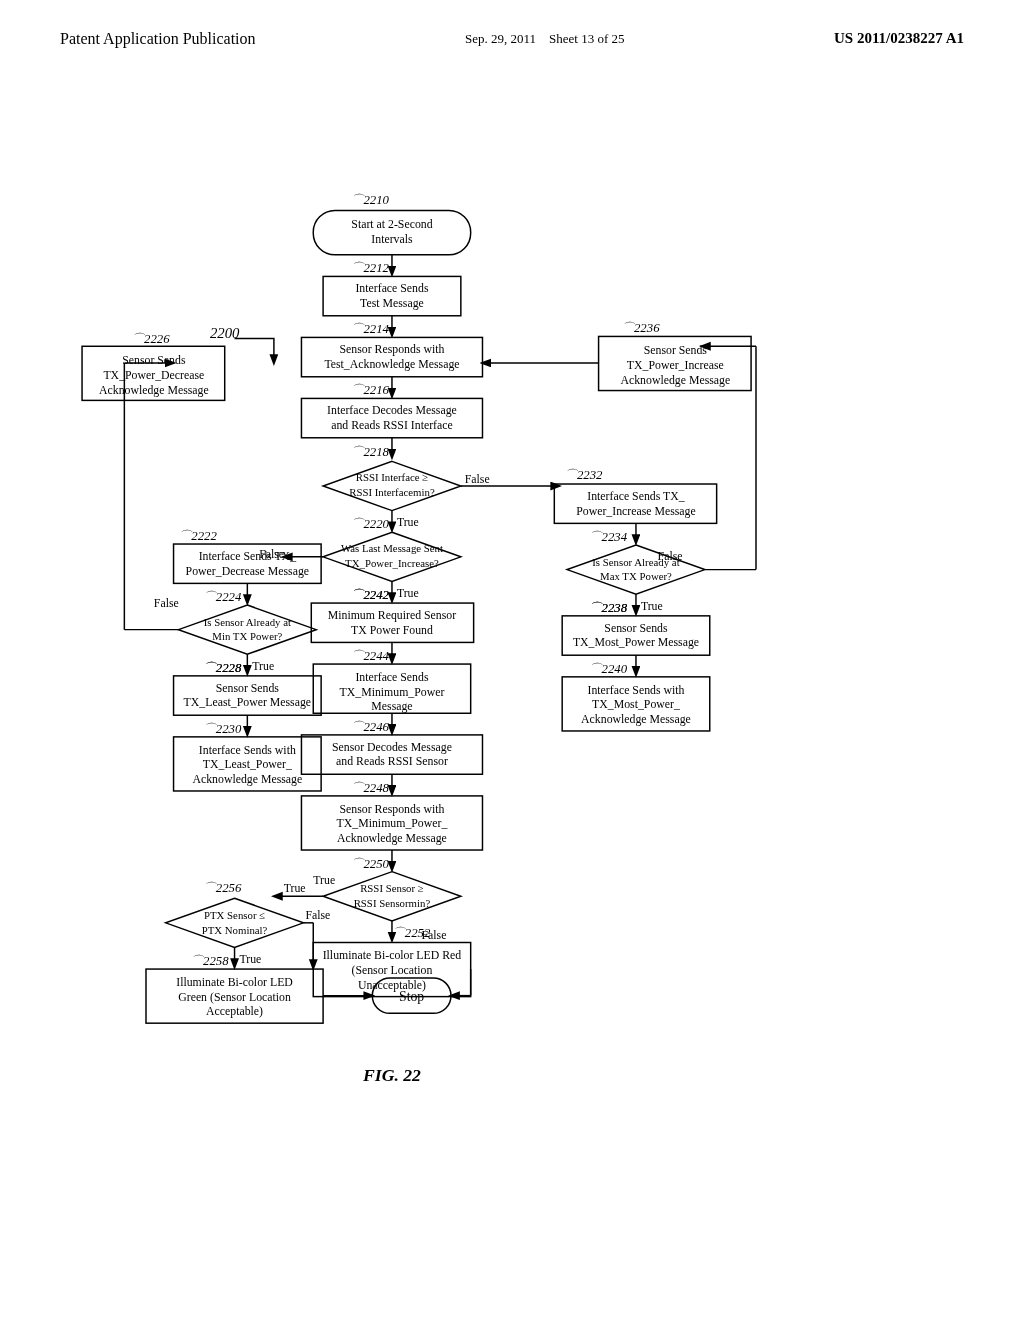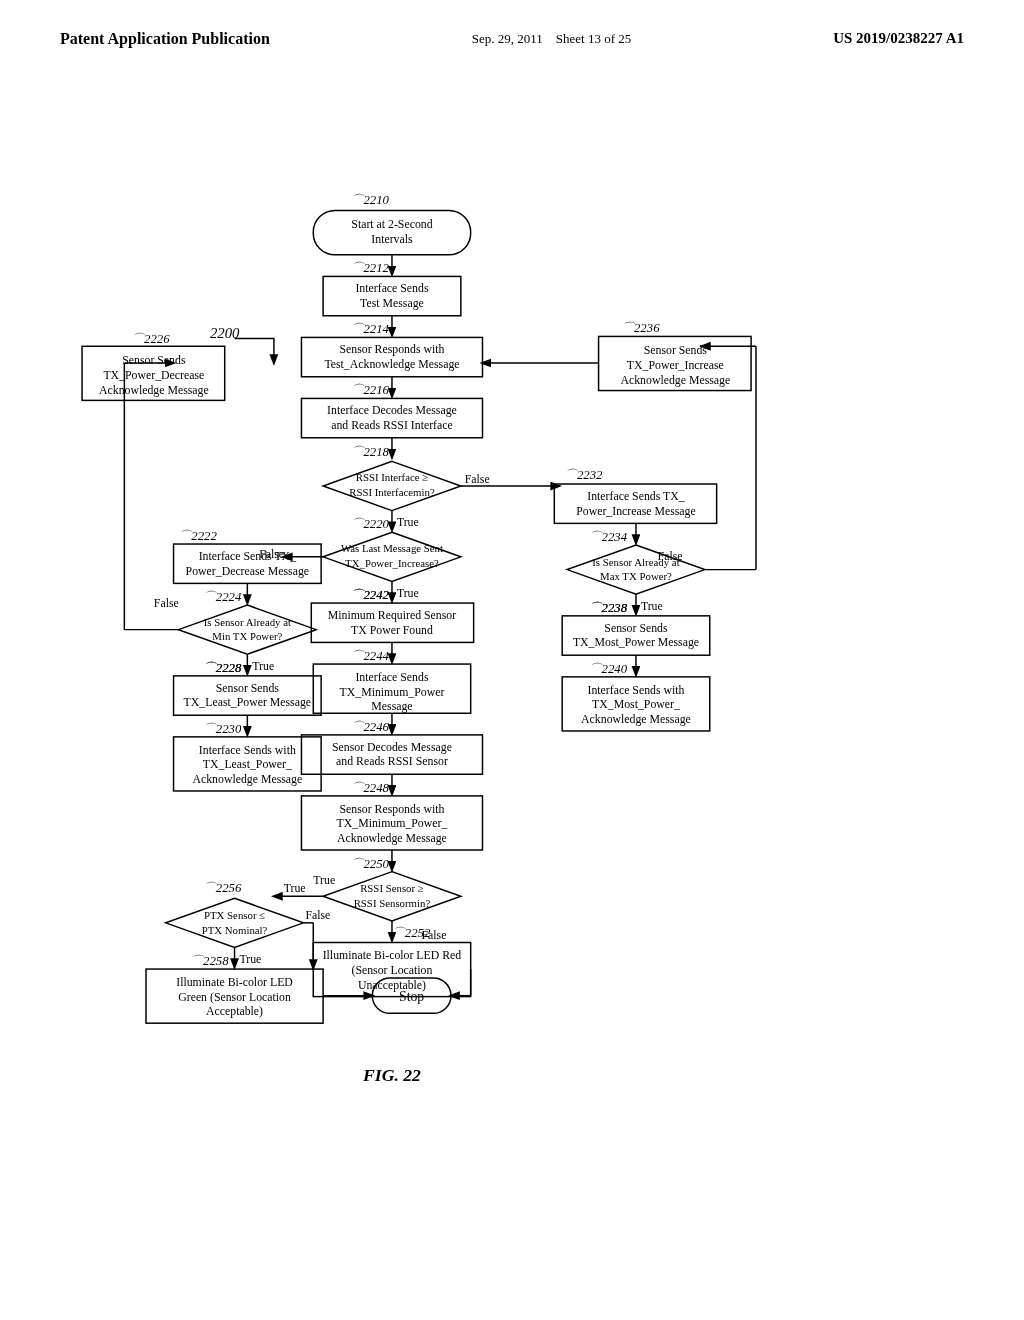--- a/index.html
+++ b/index.html
@@ -15,21 +15,21 @@
     .header {
       display: flex;
       justify-content: space-between;
       align-items: flex-start;
       padding: 30px 60px 0 60px;
       border-bottom: none;
     }
 
     .header-left {
       font-size: 16px;
-      font-weight: bold;
+      font-weight: normal;
       text-align: center;
     }
 
     .header-center {
       font-size: 13px;
       text-align: center;
       line-height: 1.4;
     }
 
     .header-right {
@@ -54,21 +54,21 @@
   </style>
 </head>
 <body>
 
 <div class="header">
   <div class="header-left">Patent Application Publication</div>
   <div class="header-center">
     <span>Sep. 29, 2011</span>&nbsp;&nbsp;&nbsp;
     <span>Sheet 13 of 25</span>
   </div>
-  <div class="header-right">US 2019/0238227 A1</div>
+  <div class="header-right">US 2011/0238227 A1</div>
 </div>
 
 <div class="diagram-container">
   <svg viewBox="0 0 1024 1240" xmlns="http://www.w3.org/2000/svg">
     <defs>
       <marker id="arrow" markerWidth="8" markerHeight="8" refX="6" refY="3" orient="auto">
         <path d="M0,0 L0,6 L8,3 z" fill="#000"></path>
       </marker>
     </defs>
 

